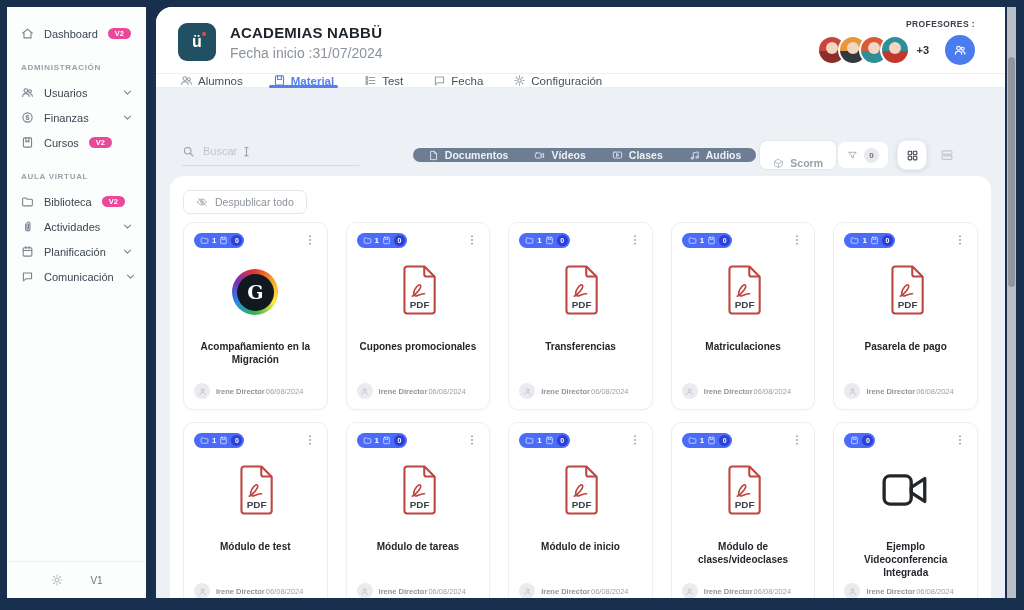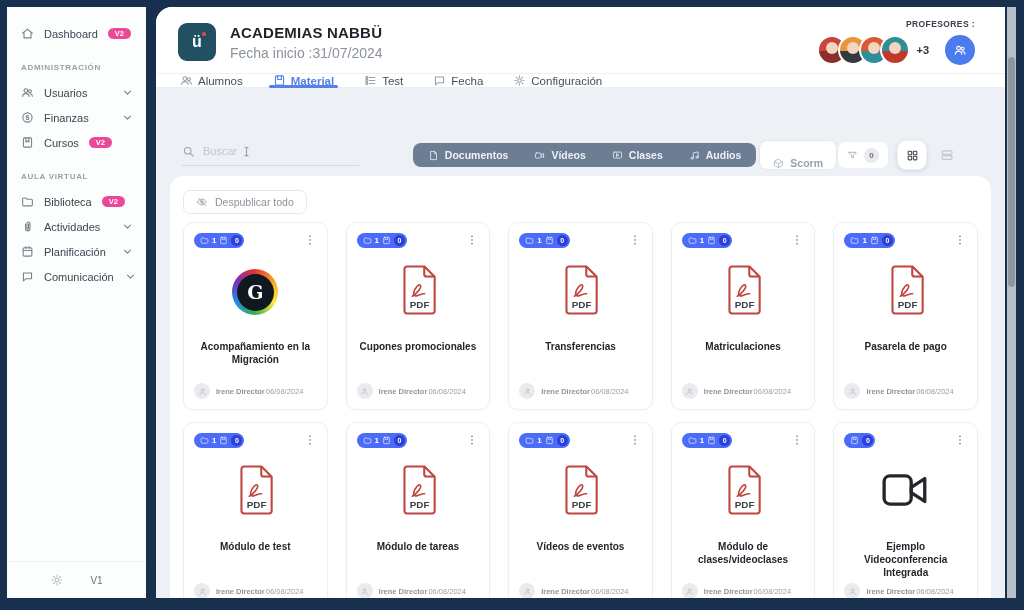--- a/index.html
+++ b/index.html
@@ -45,21 +45,21 @@
   .tab.active .ic{color:#5781e8;}
   .tab.active::after{content:"";position:absolute;left:-4px;right:-4px;bottom:-1px;height:3px;border-radius:2px;background:#5781e8;}
 
   .content{flex:1;background:#edf0f4;display:flex;flex-direction:column;}
   .toolbar{display:flex;align-items:center;margin-top:50px;height:34px;padding:0 46px 0 26px;}
   .search{position:relative;display:flex;align-items:center;gap:8px;width:190px;border-bottom:1px solid #d7dbe1;padding-bottom:7px;}
   .search .ic{width:13px;height:13px;color:#9aa1a9;}
   .search input{border:none;outline:none;background:transparent;font-size:11px;width:120px;color:#333;font-family:inherit;padding:0;}
   .search input::placeholder{color:#c0c6cd;}
   .ibeam{position:absolute;left:58px;top:0;width:11px;height:15px;color:#23262a;}
-  .filter-group{display:flex;align-items:center;height:24px;background:#6d7d93;border-radius:8px;margin-left:54px;padding:0 2px;}
+  .filter-group{display:flex;align-items:center;height:14px;background:#6d7d93;border-radius:8px;margin-left:54px;padding:0 2px;}
   .fbtn{display:flex;align-items:center;gap:6px;height:30px;padding:0 13px;background:none;border:none;color:#eef1f5;font-size:10.5px;font-weight:600;cursor:pointer;font-family:inherit;}
   .fbtn .ic{width:11px;height:11px;color:#dfe4ec;}
   .scorm{display:flex;align-items:flex-end;gap:6px;height:30px;padding:0 13px;margin-left:3px;background:#fff;border:1px solid #e4e7ea;border-radius:8px;color:#9aa0a8;font-size:10.5px;font-weight:600;cursor:pointer;font-family:inherit;}
   .scorm .ic{width:11px;height:11px;color:#b3b9c0;}
   .spacer{flex:1;}
   .right-controls{display:flex;align-items:center;gap:8px;}
   .funnel-btn{display:flex;align-items:center;gap:6px;height:28px;padding:0 9px;background:#fff;border:1px solid #eceef1;border-radius:8px;cursor:pointer;}
   .funnel-btn .ic{width:11px;height:11px;color:#a7adb4;}
   .funnel-btn .count{width:15px;height:15px;border-radius:50%;background:#e8eaed;color:#6b7179;font-size:8px;font-weight:bold;display:flex;align-items:center;justify-content:center;}
   .grid-btn{width:30px;height:30px;background:#fff;border:1px solid #f0f1f4;border-radius:9px;box-shadow:0 1px 5px rgba(40,50,70,.14);cursor:pointer;display:flex;align-items:center;justify-content:center;padding:0;}
@@ -767,21 +767,21 @@
                     </svg></span></button>
               </div>
               <div class="card-media">
                 <span><svg viewBox="0 0 40 48" width="42" height="50">
  <path d="M9.5 1.5h16.7L36 11.3V44a2.5 2.5 0 0 1-2.5 2.5h-24A2.5 2.5 0 0 1 7 44V4a2.5 2.5 0 0 1 2.5-2.5z" fill="#ffffff" stroke="#bf4540" stroke-width="2" stroke-linejoin="round"></path>
  <path d="M26 1.8v7a2.2 2.2 0 0 0 2.2 2.2h7.3" fill="none" stroke="#bf4540" stroke-width="2"></path>
  <path d="M14.5 30c4.5-2.2 9.3-8.7 7.8-10.6-1.5-1.9-5.3 3.1-6.3 6.6-.8 3 .6 4.4 3.4 3.4 2.4-.8 4.9-2 6.9-1.8" fill="none" stroke="#bf4540" stroke-width="1.6" stroke-linecap="round"></path>
  <text x="21.5" y="41.5" text-anchor="middle" font-family="Liberation Sans, sans-serif" font-size="9.5" font-weight="bold" fill="#3c4248">PDF</text>
 </svg></span>
               </div>
-              <div class="card-title">Vídeos de eventos</div>
+              <div class="card-title">Módulo de inicio</div>
               <div class="card-footer">
                 <span class="mini-avatar">
                   <span class="ic">
                     <svg viewBox="0 0 24 24" fill="none" stroke="currentColor" stroke-width="2" stroke-linecap="round" stroke-linejoin="round">
                       <circle cx="12" cy="8.5" r="3.5"></circle>
                       <path d="M5 20c0-3.5 3-5.5 7-5.5s7 2 7 5.5"></path>
                     </svg>
                   </span>
                 </span>
                 <span class="meta">

